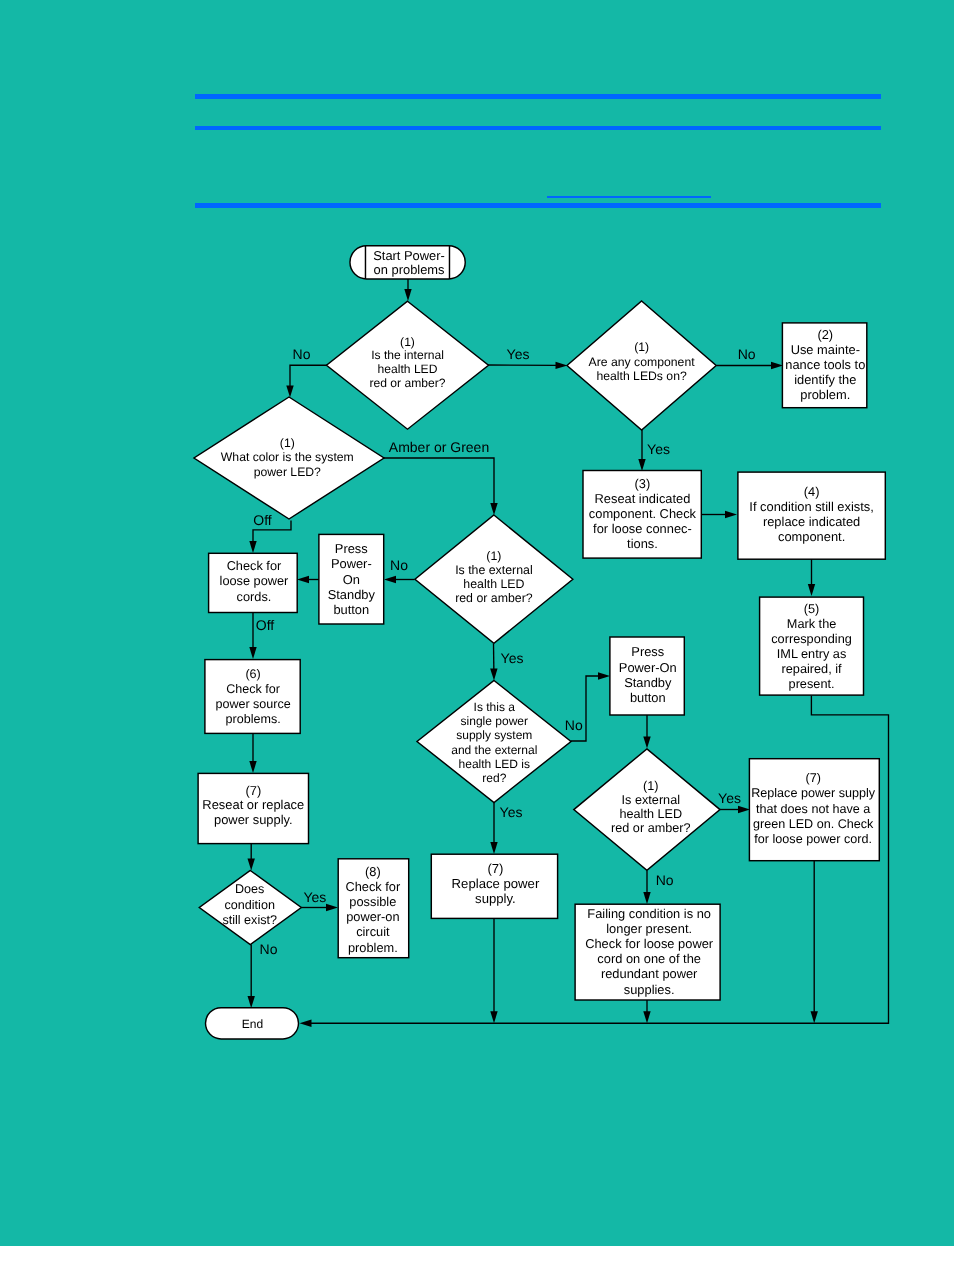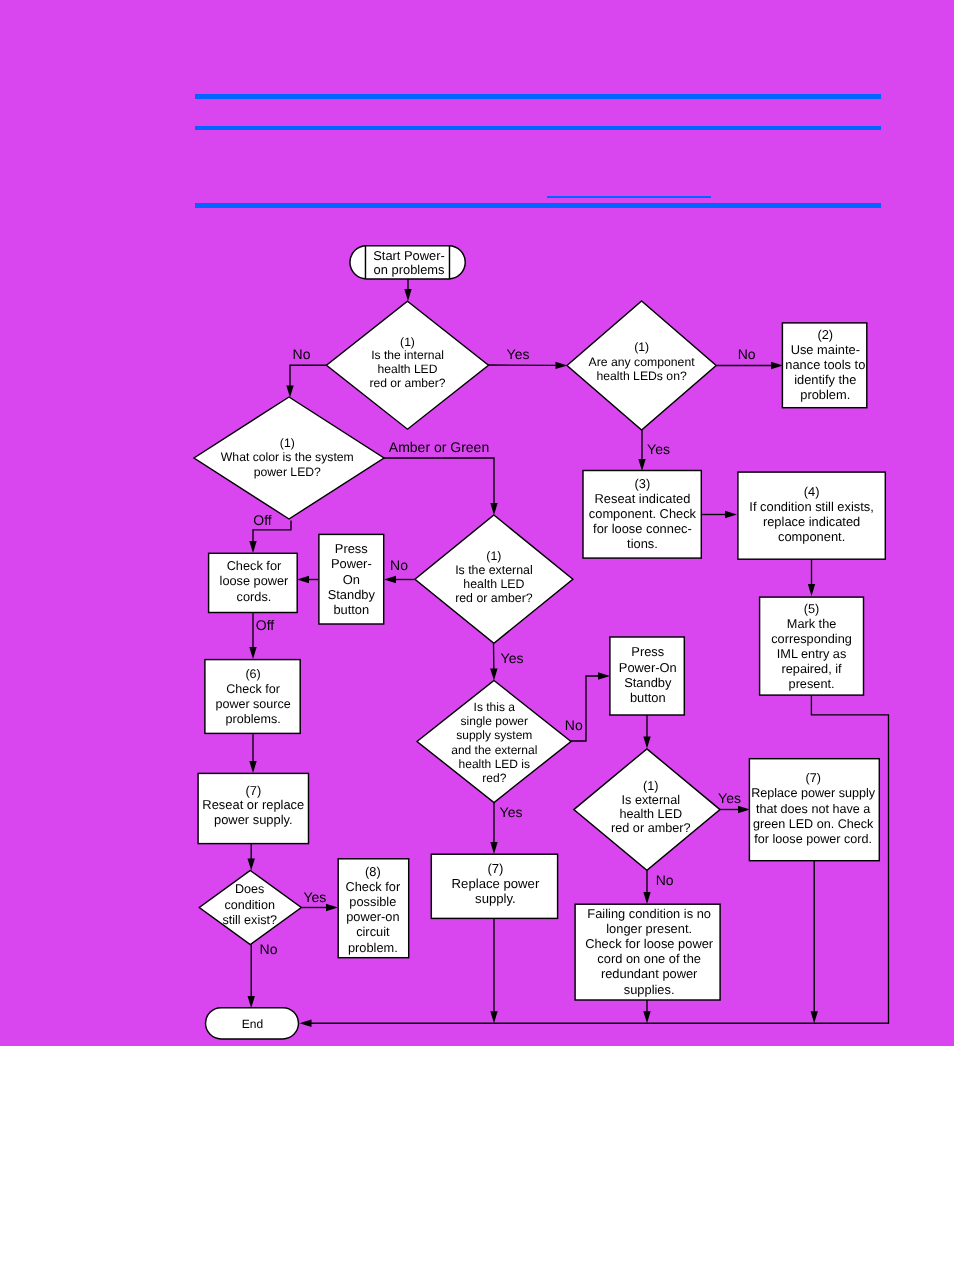--- a/index.html
+++ b/index.html
@@ -1,21 +1,21 @@
 <!DOCTYPE html>
 <html><head>
 <meta charset="utf-8">
 <title>Power-on problems flowchart</title>
 <style>
   html,body{margin:0;padding:0;background:#ffffff;}
   *{-webkit-font-smoothing:antialiased;text-rendering:geometricPrecision;}
   svg#flow{transform:translateZ(0);}
   body{width:954px;height:1270px;overflow:hidden;
        font-family:"Liberation Sans",sans-serif;}
-  #page{position:relative;width:954px;height:1046px;background:#d946ef;}
+  #page{position:relative;width:954px;height:1246px;background:#14b8a6;}
   .rule{position:absolute;background:#0066ff;}
   svg#flow{position:absolute;left:0;top:0;}
   svg#flow text{font-family:"Liberation Sans",sans-serif;font-size:12.4px;fill:#000000;}
   svg#flow text.elabel{font-size:14px;}
   .shape{fill:#ffffff;stroke:#000000;stroke-width:1.45;}
   .conn{stroke:#000000;stroke-width:1.35;fill:none;}
 </style>
 </head>
 <body>
 

